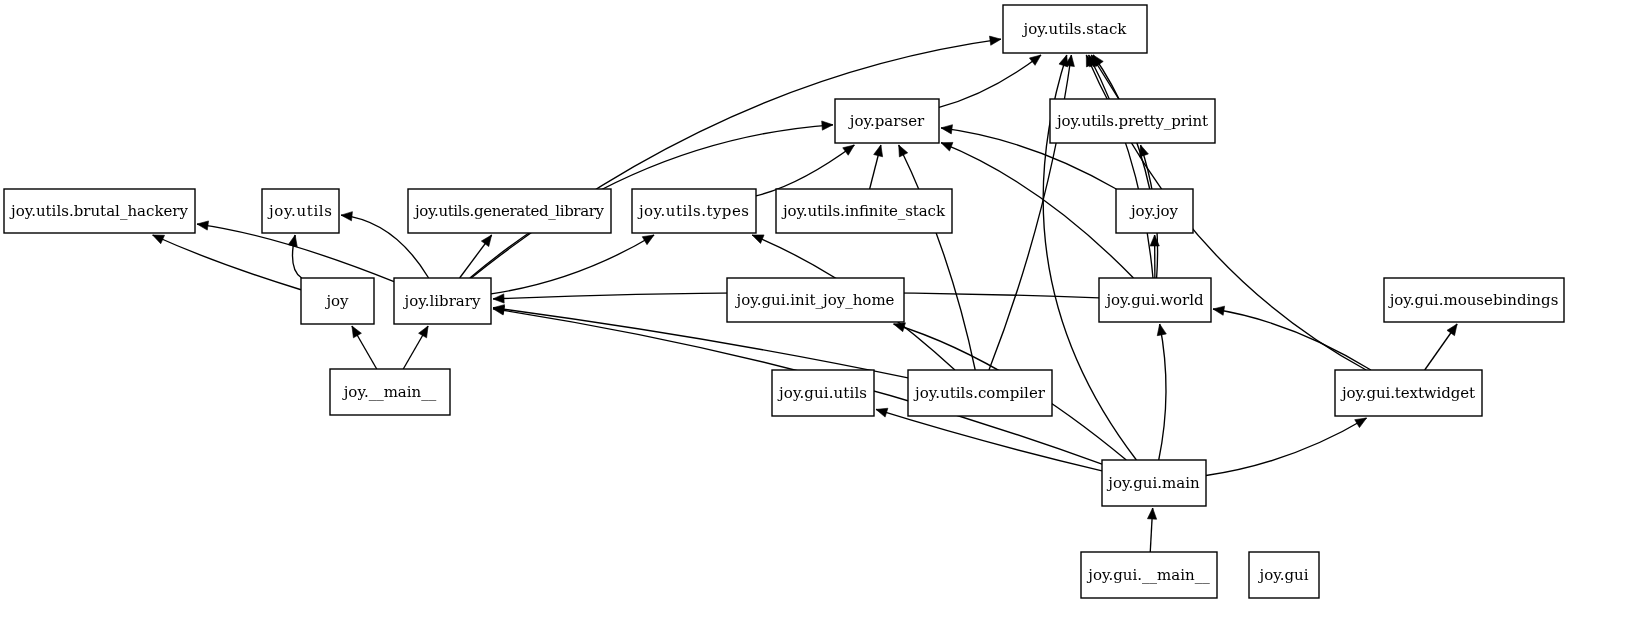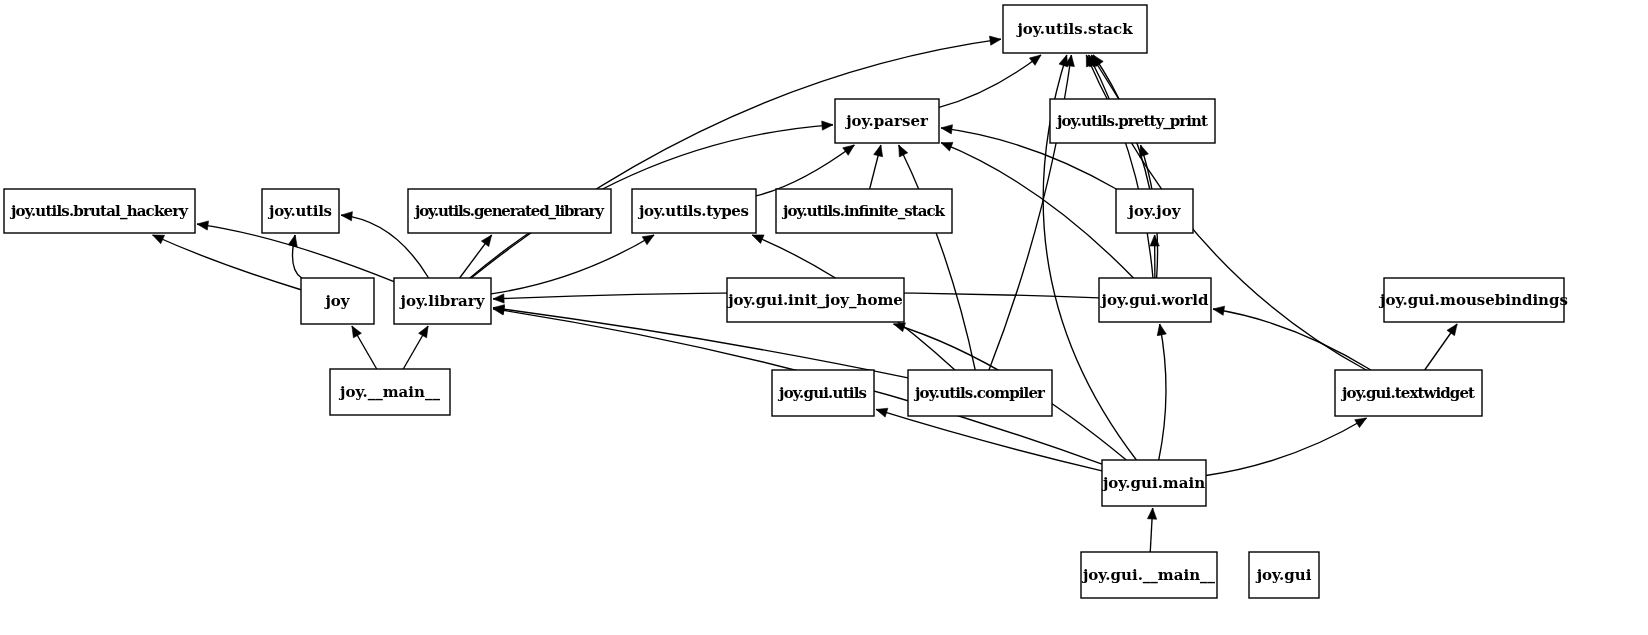--- a/index.html
+++ b/index.html
@@ -7,21 +7,20 @@
     padding: 0;
     background: #ffffff;
   }
   #canvas-wrap {
     position: relative;
     width: 1648px;
     height: 635px;
     background: #ffffff;
     overflow: hidden;
     font-family: "DejaVu Serif", "Liberation Serif", serif;
-    font-weight: bold;
   }
   svg#graph {
     position: absolute;
     left: 0;
     top: 0;
     width: 1648px;
     height: 635px;
   }
   .node-box {
     fill: #ffffff;

